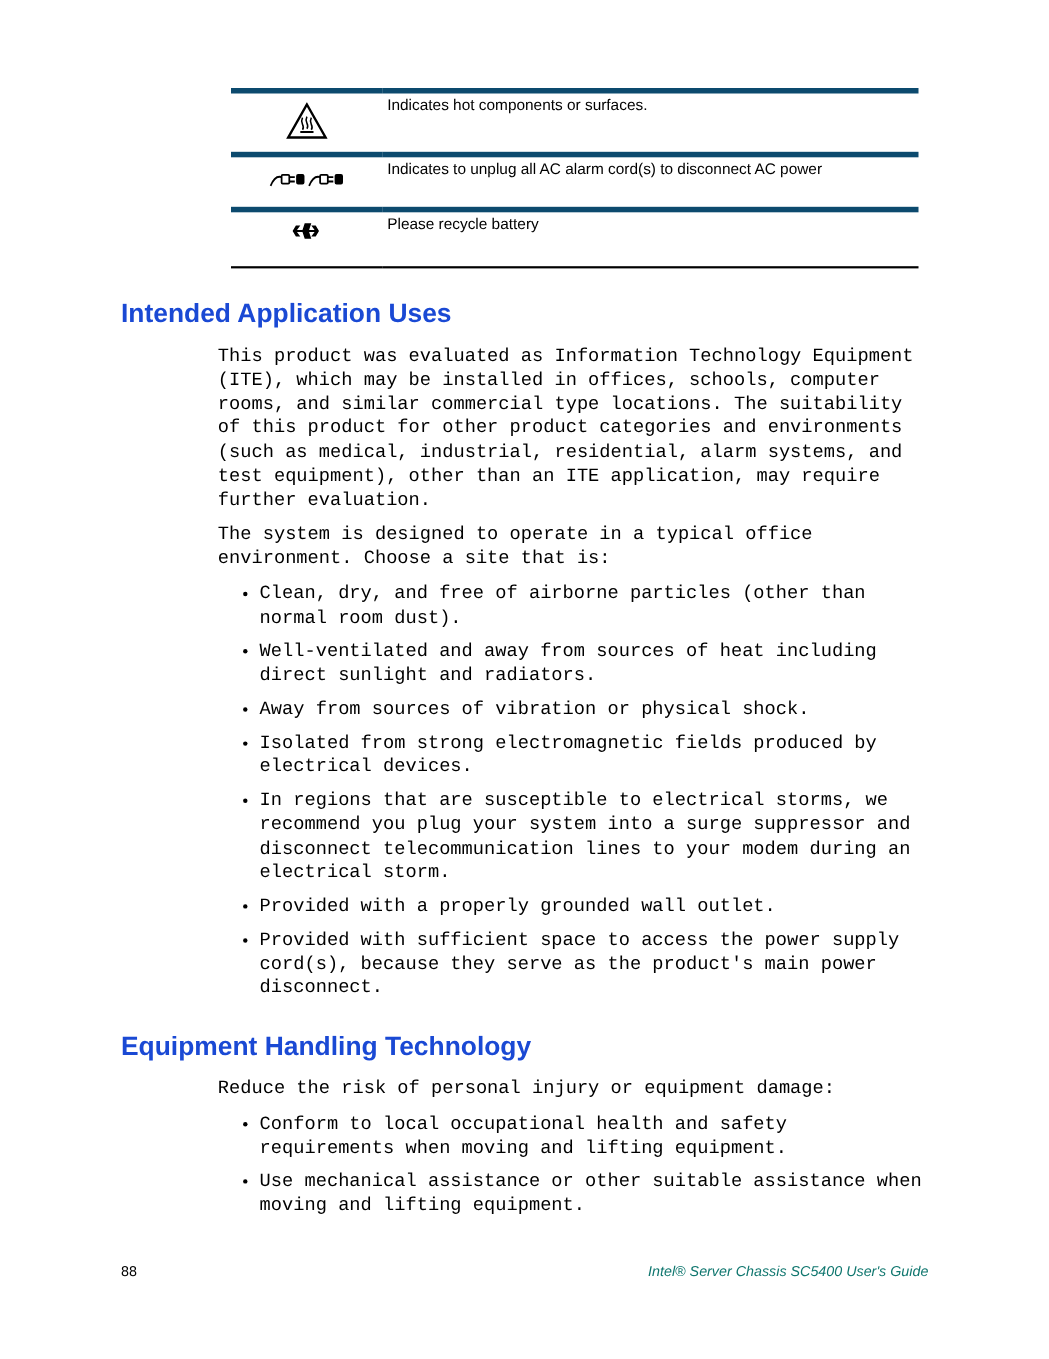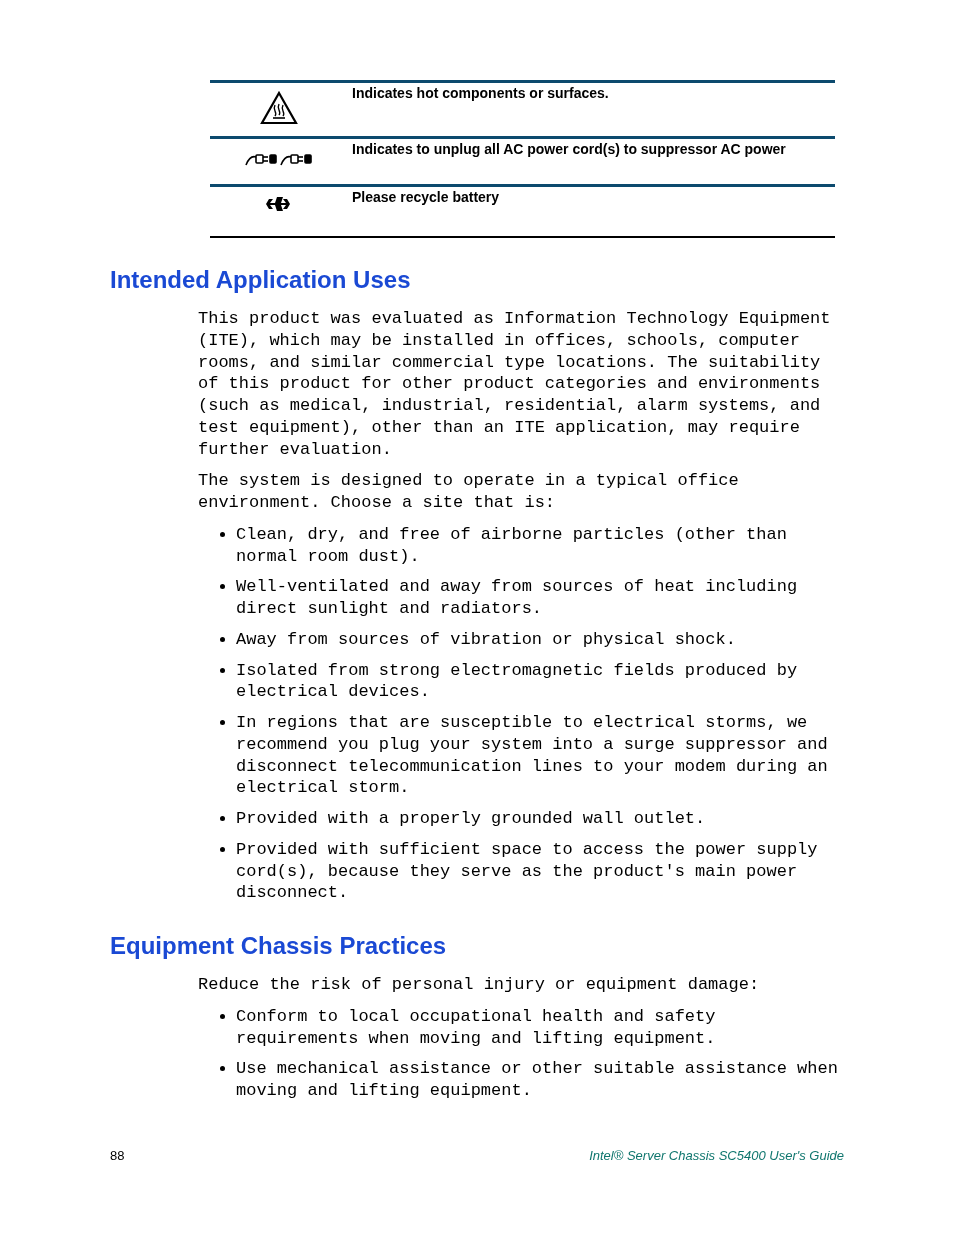--- a/index.html
+++ b/index.html
@@ -18,22 +18,21 @@
     padding: 80px 110px 0 110px;
   }
   .safety-table {
     width: 625px;
     margin-left: 100px;
     border-collapse: collapse;
     font-family: Arial, Helvetica, sans-serif;
     font-size: 14px;
   }
   .safety-table tr {
-    border-top: 3px solid #0c4a6e;
-    font-weight: bold;
+    border-top: 5px solid #0c4a6e;
   }
   .safety-table tr:last-child {
     border-bottom: 2px solid #000;
   }
   .safety-table td {
     vertical-align: top;
     padding: 6px 4px 6px 4px;
   }
   .safety-table td.iconcell {
     width: 130px;
@@ -125,21 +124,21 @@
             <g stroke="#000" stroke-width="1.6" fill="none">
               <path d="M37 18 q4 -10 10 -8"></path>
               <rect x="47" y="8" width="7" height="8" rx="1"></rect>
               <line x1="54" y1="10" x2="59" y2="10"></line>
               <line x1="54" y1="14" x2="59" y2="14"></line>
               <rect x="61" y="8" width="6" height="8" rx="1" fill="#000"></rect>
             </g>
           </svg>
         </span>
       </td>
-      <td class="textcell">Indicates to unplug all AC power cord(s) to suppressor AC power</td>
+      <td class="textcell">Indicates to unplug all AC alarm cord(s) to disconnect AC power</td>
     </tr>
     <tr>
       <td class="iconcell">
         <span class="icon-svg">
           <svg width="30" height="30" viewBox="0 0 30 30">
             <g fill="#000">
               <path d="M13 2 l6 0 l-2 6 l5 0 l-3 -4 l4 0 l3 5 l-3 5 l-4 0 l3 -4 l-5 0 l2 6 l-6 0 l-2 -6 l-5 0 l3 4 l-4 0 l-3 -5 l3 -5 l4 0 l-3 4 l5 0 Z"></path>
             </g>
           </svg>
         </span>
@@ -160,21 +159,21 @@
       <li>Clean, dry, and free of airborne particles (other than normal room dust).</li>
       <li>Well-ventilated and away from sources of heat including direct sunlight and radiators.</li>
       <li>Away from sources of vibration or physical shock.</li>
       <li>Isolated from strong electromagnetic fields produced by electrical devices.</li>
       <li>In regions that are susceptible to electrical storms, we recommend you plug your system into a surge suppressor and disconnect telecommunication lines to your modem during an electrical storm.</li>
       <li>Provided with a properly grounded wall outlet.</li>
       <li>Provided with sufficient space to access the power supply cord(s), because they serve as the product's main power disconnect.</li>
     </ul>
   </div>
 
-  <h2 class="section">Equipment Chassis Practices</h2>
+  <h2 class="section">Equipment Handling Technology</h2>
   <div class="body-text">
     <p>Reduce the risk of personal injury or equipment damage:</p>
     <ul class="body-list">
       <li>Conform to local occupational health and safety requirements when moving and lifting equipment.</li>
       <li>Use mechanical assistance or other suitable assistance when moving and lifting equipment.</li>
     </ul>
   </div>
 
   <div class="footer">
     <span class="page-num">88</span>

